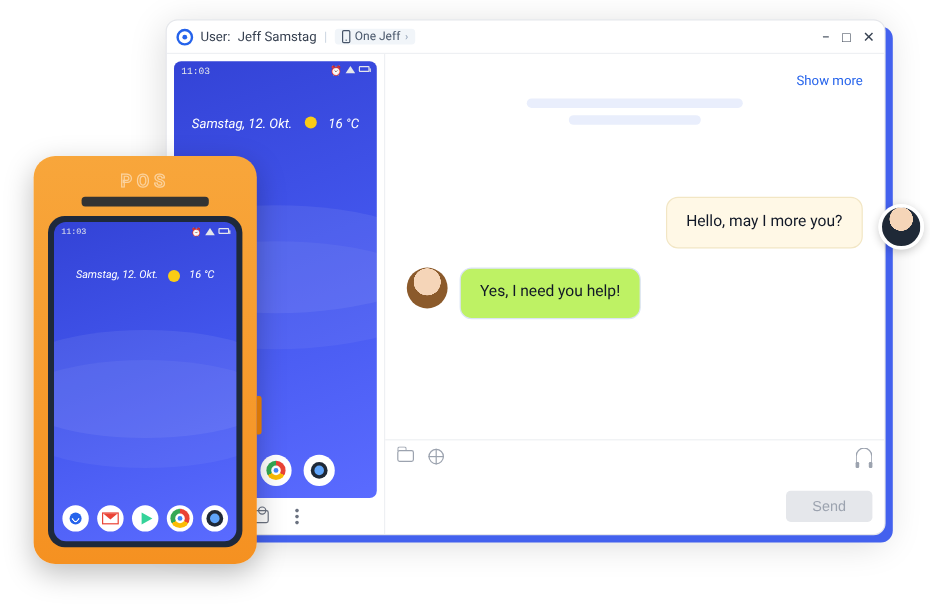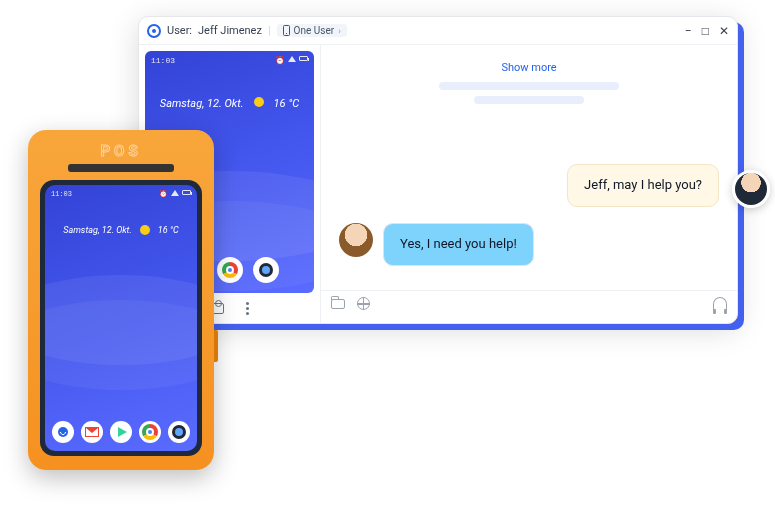--- a/index.html
+++ b/index.html
@@ -11,21 +11,21 @@
     position: relative;
     overflow: hidden;
   }
 
   
   .window {
     position: absolute;
     left: 138px;
     top: 16px;
     width: 600px;
-    height: 308px;
+    height: 430px;
     background: #fff;
     border-radius: 10px;
     box-shadow: 6px 6px 0 0 #4361ee, 0 6px 30px rgba(0,0,0,.15);
     display: flex;
     flex-direction: column;
     overflow: hidden;
     border: 1px solid #e5e7eb;
   }
 
   .titlebar {
@@ -118,39 +118,39 @@
   .videocam::after{content:"";position:absolute;right:-5px;top:1px;width:0;height:0;border-top:3px solid transparent;border-bottom:3px solid transparent;border-left:5px solid #6b7280;}
   .diamond { width:10px;height:10px;border:1.5px solid #6b7280;transform:rotate(45deg);}
   .person-box { width:13px;height:11px;border:1.5px solid #6b7280;border-radius:2px;position:relative;}
   .person-box::after{content:"";position:absolute;left:3px;top:-4px;width:5px;height:5px;border:1.5px solid #6b7280;border-radius:50%;}
   .kebab { display:flex;flex-direction:column;gap:2px;}
   .kebab span{width:3px;height:3px;background:#6b7280;border-radius:50%;}
 
   
   .chat-panel { flex:1; display:flex; flex-direction:column; min-width:0; }
   .chat-scroll { flex:1; padding:16px 18px 8px; position:relative; }
-  .show-more { text-align:center; color:#2563eb; font-size:11px; margin-bottom:8px; cursor:pointer; }
+  .show-more { text-align:right; color:#2563eb; font-size:11px; margin-bottom:8px; cursor:pointer; }
   .placeholder-lines { display:flex; flex-direction:column; align-items:center; gap:6px; margin-bottom:60px;}
   .ph { height:8px; background:#e9eefc; border-radius:4px; }
   .ph.long { width:180px; } .ph.short { width:110px; }
 
   .msg-row { display:flex; align-items:flex-start; gap:10px; margin:16px 0; }
   .msg-row.out { justify-content:flex-end; }
   .avatar {
     width:34px;height:34px;border-radius:50%;flex-shrink:0;
     background:#cbd5e1; overflow:hidden; position:relative;
   }
   .avatar.user  { background: radial-gradient(circle at 50% 35%, #f5d5b8 0 40%, #8b5a2b 41% 100%); }
 
   .bubble {
     max-width: 240px; padding:12px 16px; border-radius:10px;
     font-size:13px; color:#111827; line-height:1.3;
   }
   .bubble.out { background:#fff8e6; border:1px solid #f2e6c4; }
-  .bubble.in  { background:#7dd3fc; border:1px solid #dbe3f5; }
+  .bubble.in  { background:#bef264; border:1px solid #dbe3f5; }
 
   .composer {
     border-top:1px solid #eef0f3;
     padding:6px 10px 10px;
     display:flex; flex-direction:column; gap:22px;
   }
   .composer-icons { display:flex; gap:12px; align-items:center; color:#9ca3af; }
   .folder-ic { width:14px;height:10px;border:1.3px solid #9ca3af;border-radius:2px;position:relative;}
   .folder-ic::before{content:"";position:absolute;left:-1px;top:-4px;width:6px;height:3px;border:1.3px solid #9ca3af;border-bottom:none;border-radius:2px 2px 0 0;}
   .globe-ic { width:13px;height:13px;border:1.3px solid #9ca3af;border-radius:50%;position:relative;}
@@ -219,25 +219,25 @@
   }
 </style>
 </head>
 <body>
 
 <div class="window">
 
   <div class="titlebar">
     <span class="app-icon"></span>
     <span>User:</span>
-    <span>Jeff Jimenez</span>
+    <span>Jeff Samstag</span>
     <span class="title-divider">|</span>
     <span class="device-chip">
       <span class="phone-glyph"></span>
-      <span>One User</span>
+      <span>One Jeff</span>
       <span class="chevron">›</span>
     </span>
     <span class="titlebar-spacer"></span>
     <div class="win-controls">
       <span class="win-btn">−</span>
       <span class="win-btn">□</span>
       <span class="win-btn">✕</span>
     </div>
   </div>
 
@@ -294,37 +294,37 @@
 
     <div class="chat-panel">
       <div class="chat-scroll">
         <div class="show-more">Show more</div>
         <div class="placeholder-lines">
           <div class="ph long"></div>
             <div class="ph short"></div>
         </div>
 
         <div class="msg-row out">
-          <div class="bubble out">Jeff,  may I help you?</div>
+          <div class="bubble out">Hello,  may I more you?</div>
         </div>
 
         <div class="msg-row">
           <div class="avatar user"></div>
           <div class="bubble in">Yes,  I need you help!</div>
         </div>
       </div>
 
       <div class="composer">
         <div class="composer-icons">
           <span class="folder-ic"></span>
           <span class="globe-ic"></span>
           <span class="headset-ic"></span>
         </div>
         <div class="send-row">
-          <button class="send-btn">User</button>
+          <button class="send-btn">Send</button>
         </div>
       </div>
     </div>
   </div>
 </div>
 
 <div class="agent-avatar-out"></div>
 
 <div class="pos">
   <div class="pos-label">POS</div>

